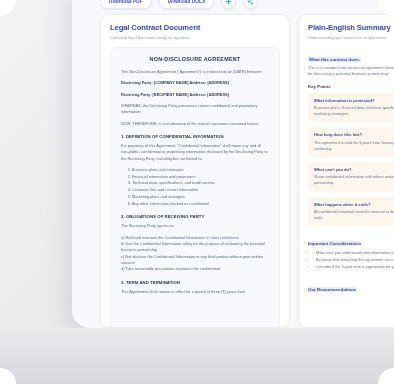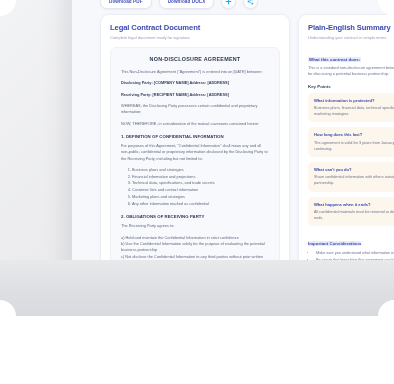--- a/index.html
+++ b/index.html
@@ -13,21 +13,21 @@
   body {
     font-family: "Liberation Sans", sans-serif;
     -webkit-font-smoothing: antialiased;
   }
 
   
   #stage {
     position: absolute;
     inset: 0;
     width: 394px;
-    height: 316px;
+    height: 384px;
     background: linear-gradient(135deg, #f2f3f5 0%, #ececee 40%, #e4e5e8 100%);
     overflow: hidden;
   }
 
   
   .corner {
     position: absolute;
     width: 16px;
     height: 16px;
     background: #ffffff;

